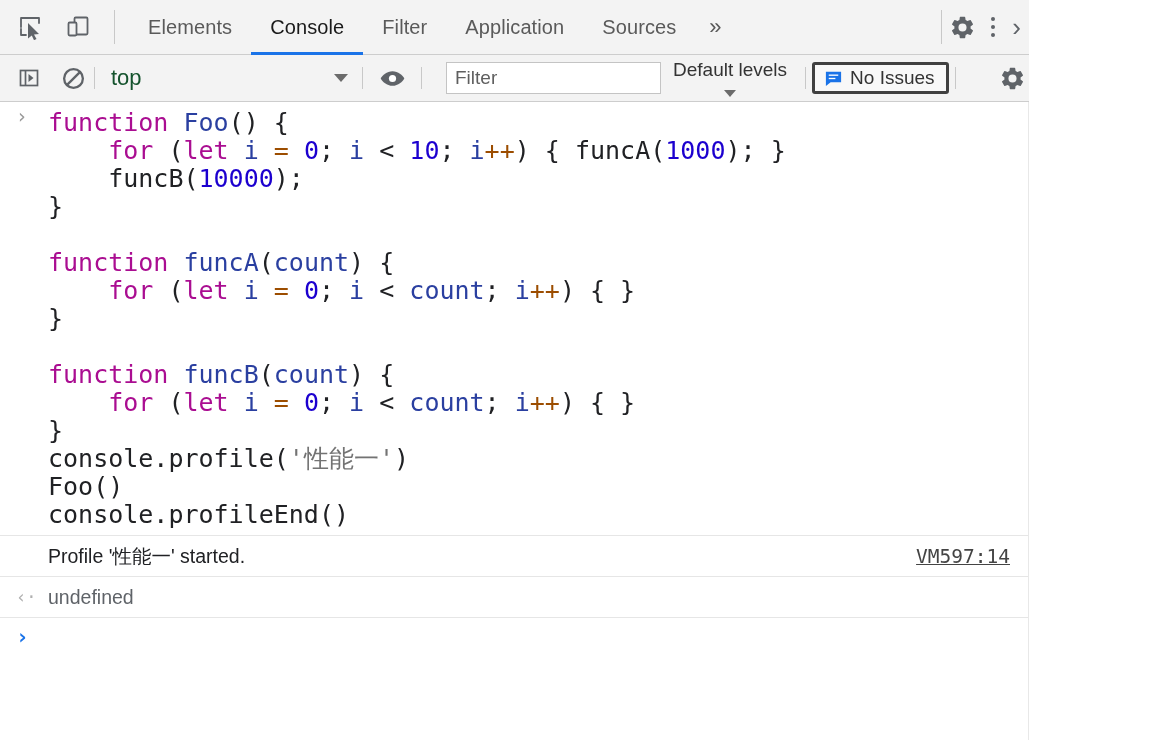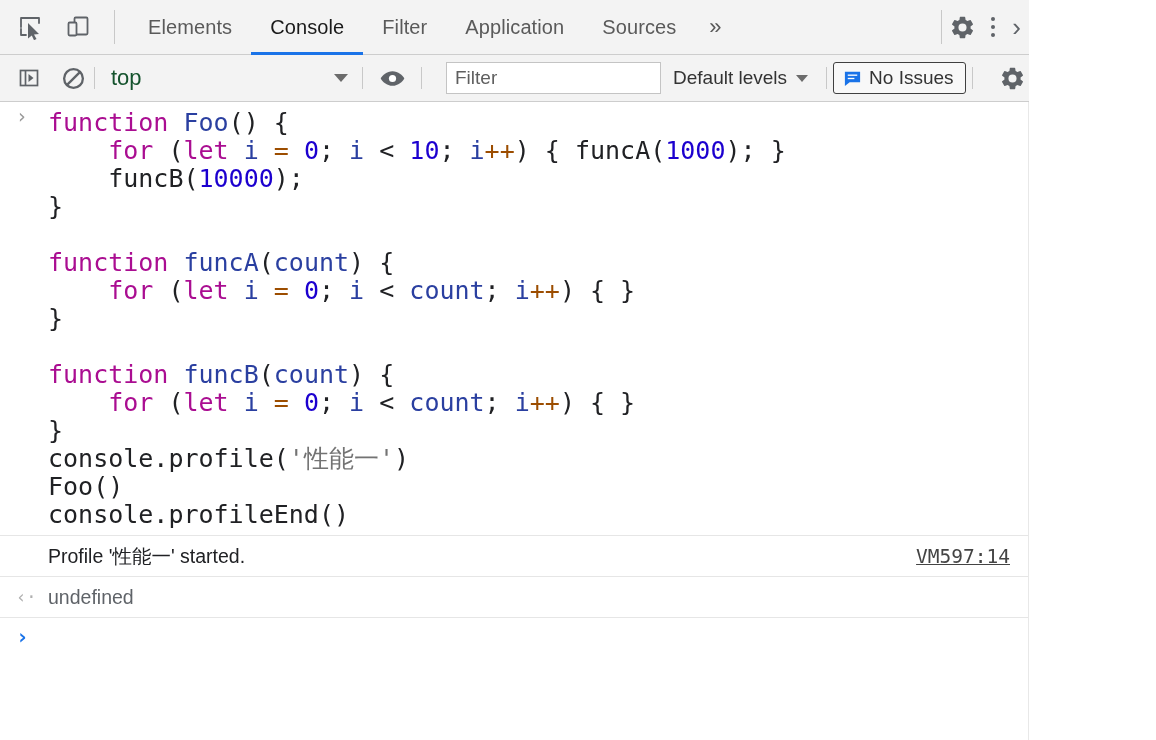--- a/index.html
+++ b/index.html
@@ -172,28 +172,29 @@
 
   .levels {
     display: flex;
     align-items: center;
     gap: 9px;
     padding: 0 12px;
     font-size: 19px;
     color: #333;
     cursor: pointer;
     white-space: nowrap;
+    flex-direction: column;
   }
   .levels .caret { border-top-width: 7px; border-left-width: 6px; border-right-width: 6px; }
 
   .issues-badge {
     display: flex;
     align-items: center;
     gap: 7px;
-    border: 1px solid #404040;
+    border: 3px solid #404040;
     border-radius: 3px;
     background: #f8f8f8;
     height: 32px;
     padding: 0 11px 0 9px;
     font-size: 19px;
     color: #333;
     cursor: pointer;
     white-space: nowrap;
   }
 

